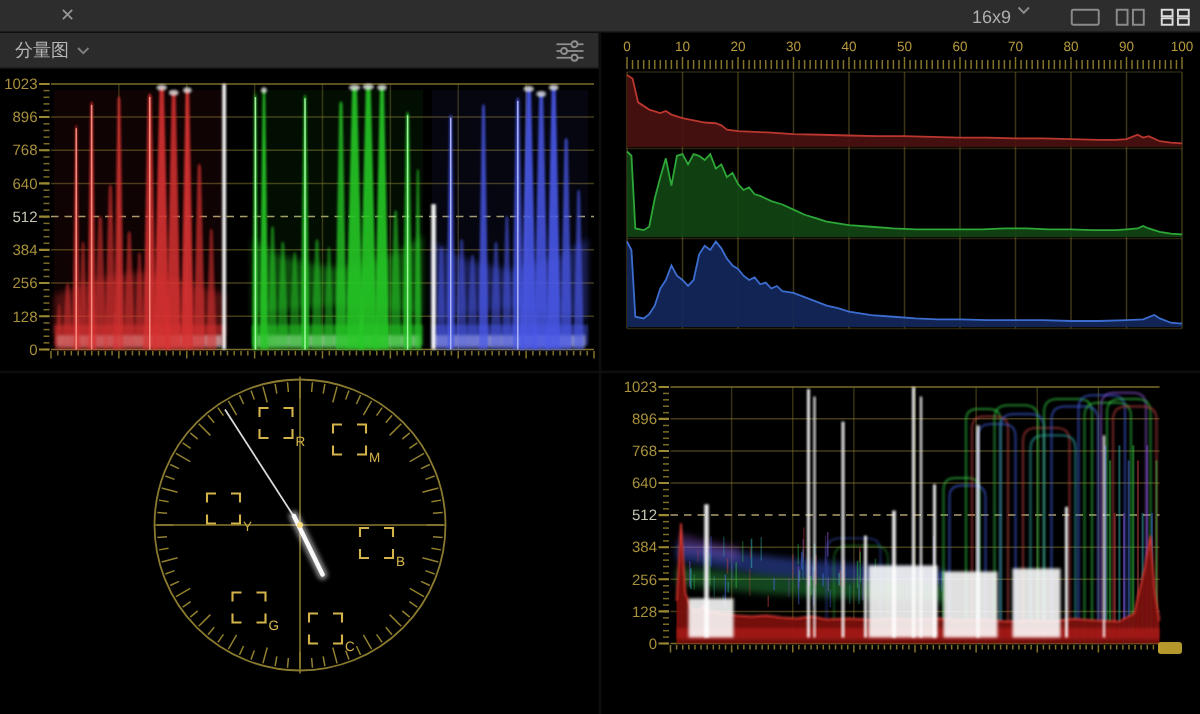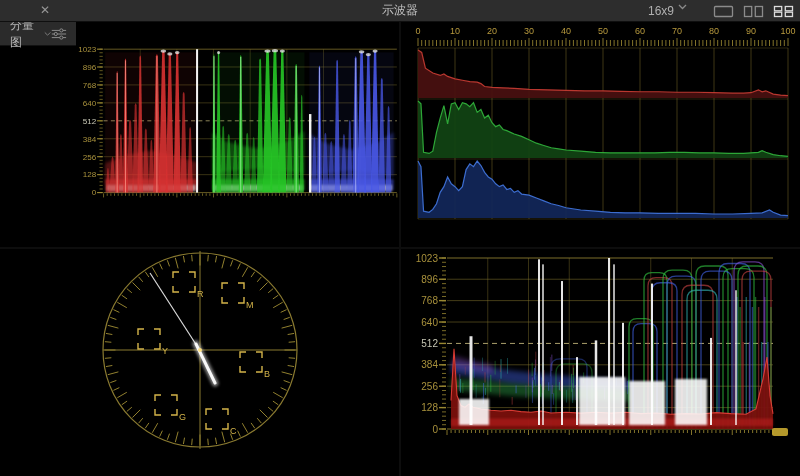--- a/index.html
+++ b/index.html
@@ -6,34 +6,33 @@
   .window{width:800px;height:476px;background:#0d0d0d;font-family:"Liberation Sans",sans-serif;
           position:relative;overflow:hidden;user-select:none;}
   .titlebar{height:22px;background:#2d2d2d;border-bottom:1px solid #0f0f0f;box-sizing:border-box;
             display:flex;align-items:center;position:relative;}
   .close{position:absolute;left:40px;top:4px;color:#969696;font-size:12px;line-height:12px;}
   .title{flex:1;text-align:center;color:#c4c4c4;font-size:12px;}
   .tb-right{position:absolute;right:6px;top:0;height:22px;display:flex;align-items:center;}
   .aspect{color:#b0b0b0;font-size:12px;display:flex;align-items:flex-start;gap:4px;margin-right:26px;}
   .layout-icons{display:flex;gap:9px;align-items:center;}
   .grid{display:grid;grid-template-columns:399px 399px;grid-template-rows:225px 227px;gap:2px;background:#0d0d0d;}
-  .panel{background:#000;display:flex;flex-direction:row;}
+  .panel{background:#000;display:flex;flex-direction:column;}
   .phead{height:24px;background:#2b2b2b;display:flex;align-items:center;padding:0 9px 0 10px;
          box-sizing:border-box;border-bottom:1px solid #121212;}
   .ptitle{color:#b6b6b6;font-size:12px;margin-right:5px;}
   .spacer{flex:1;}
   .scope{display:block;background:#000;}
 </style>
 </head>
 <body>
 
 <div class="window">
   <div class="titlebar">
     <span class="close">✕</span>
-    <span class="title">示波器</span>
     <div class="tb-right">
       <span class="aspect">
         <span>16x9</span>
         <svg width="9" height="6" viewBox="0 0 9 6">
             <polyline points="1,1 4.5,4.5 8,1" fill="none" stroke="#8a8a8a" stroke-width="1.3"></polyline>
           </svg>
       </span>
       <div class="layout-icons">
         <svg width="21" height="13" viewBox="0 0 21 13">
             <rect x="1.5" y="1.5" width="18" height="10" rx="1" fill="none" stroke="#8b8b8b" stroke-width="1.3"></rect>

